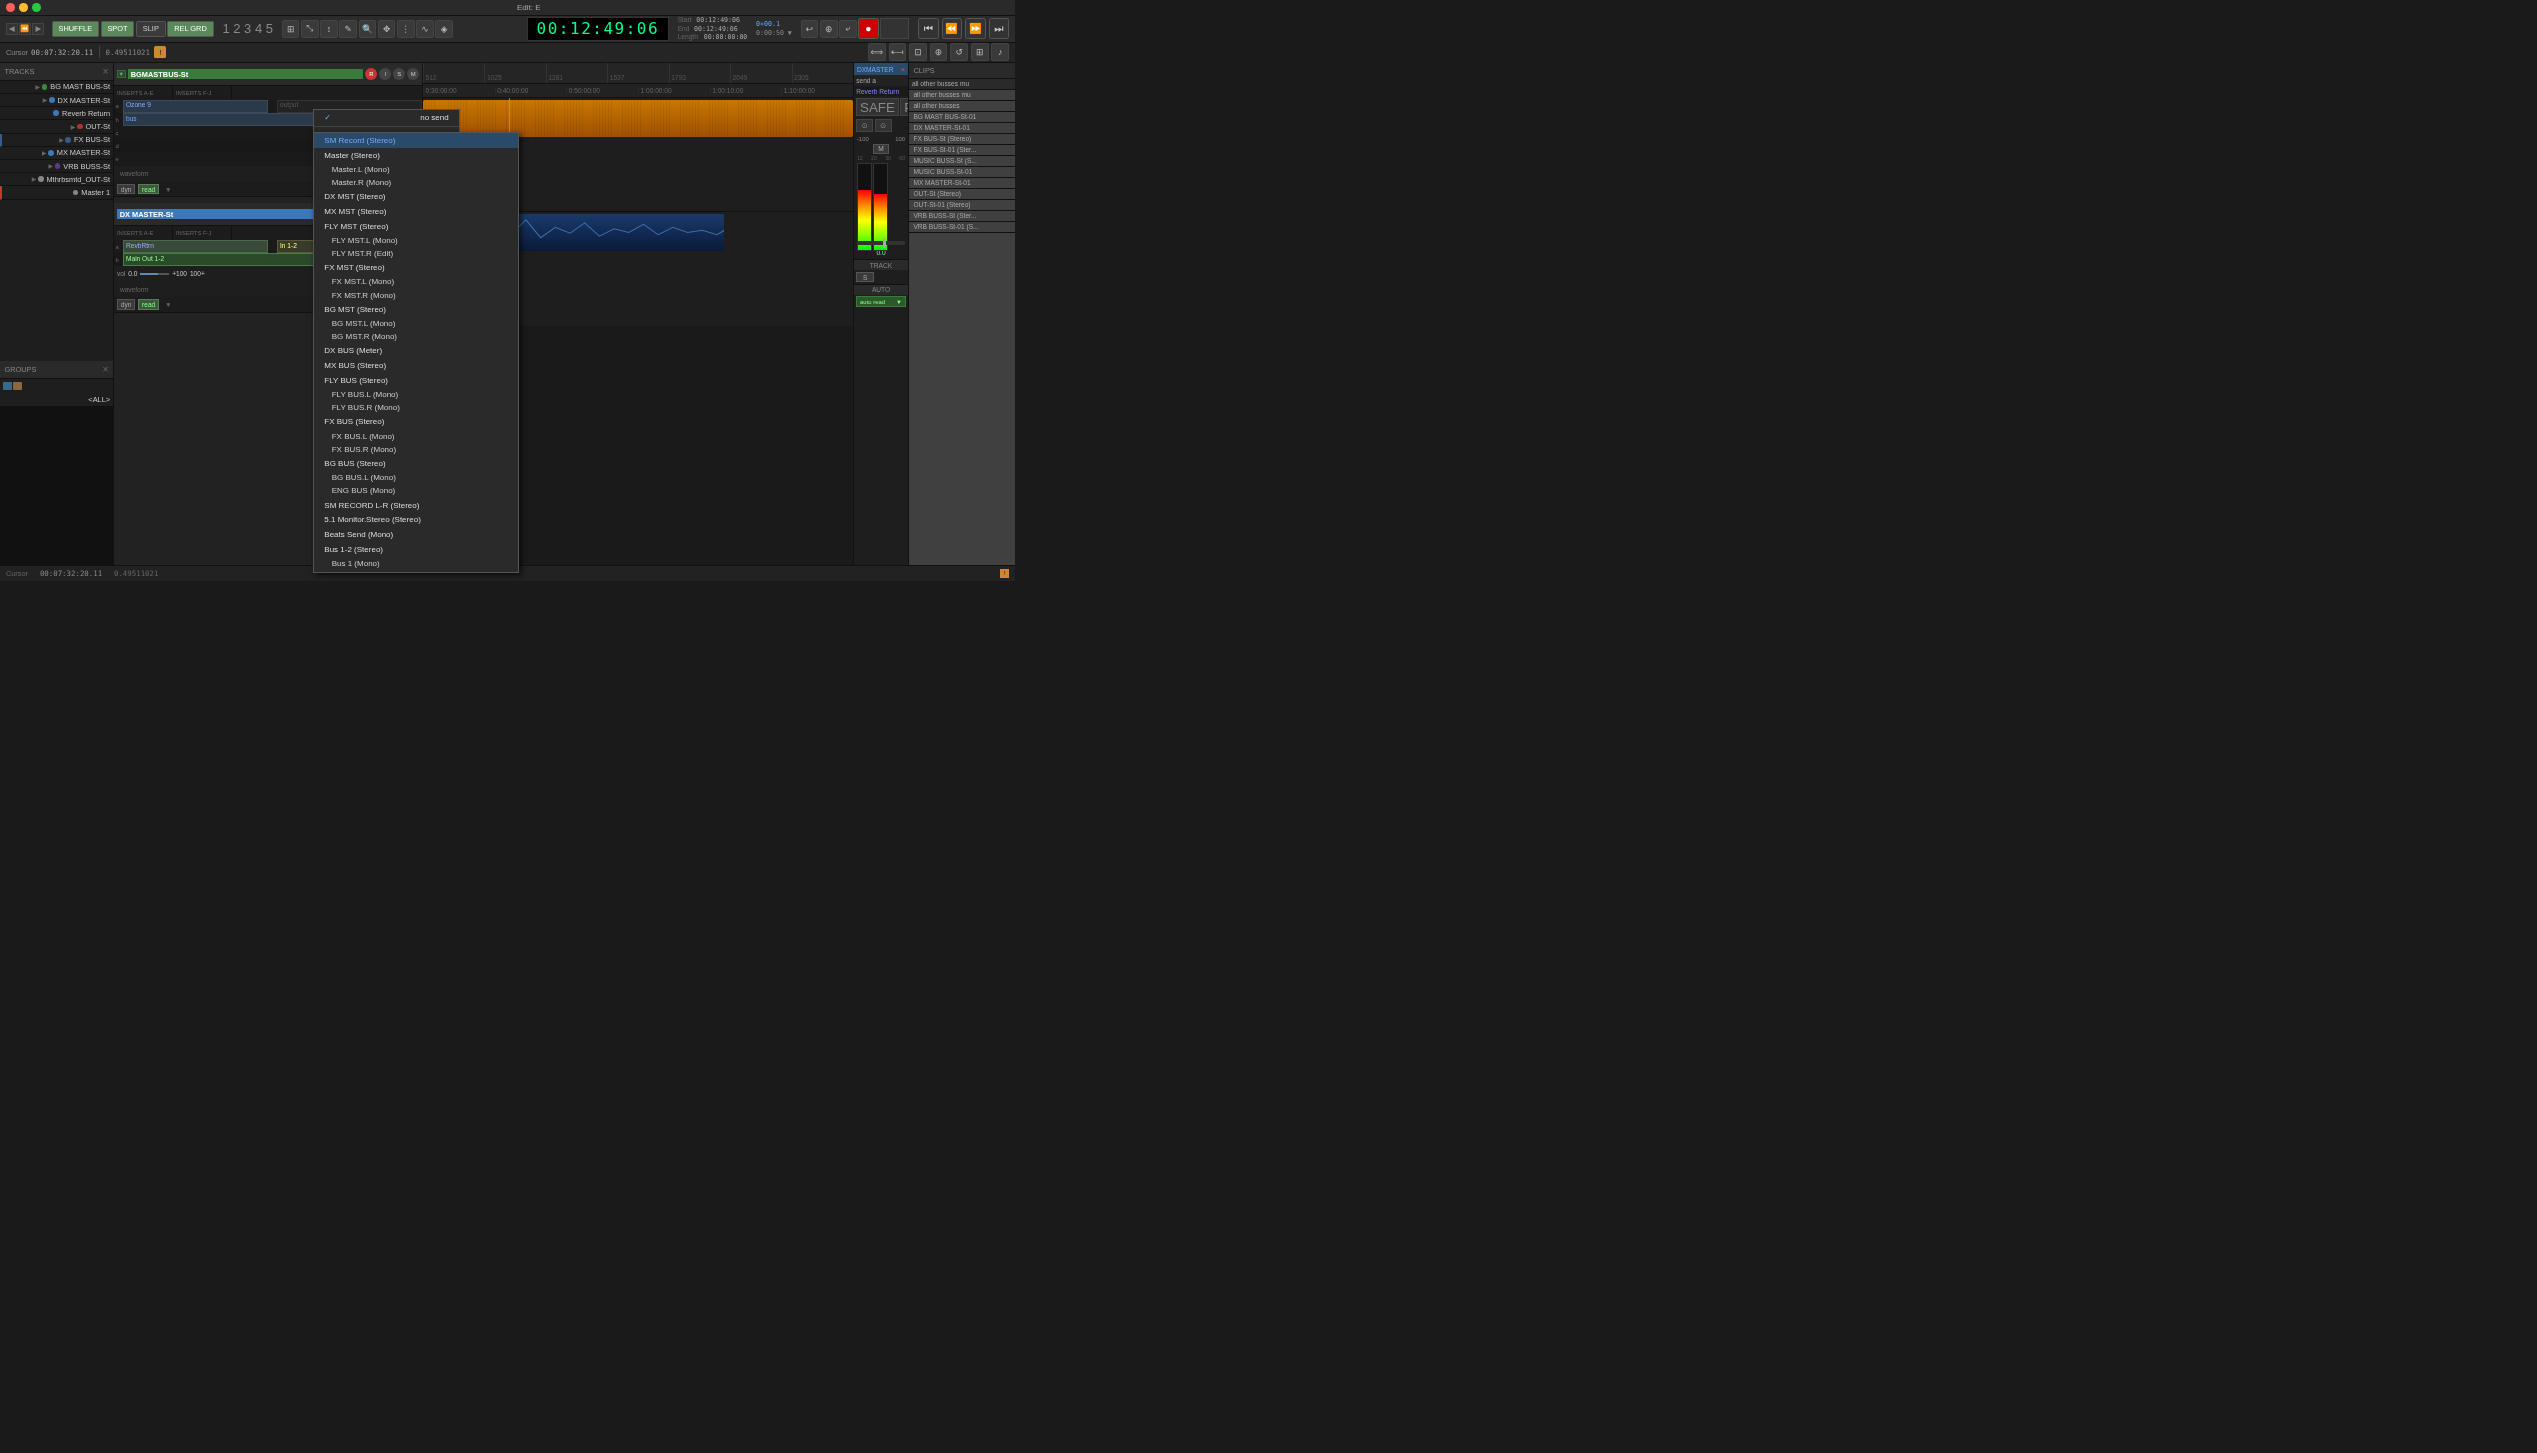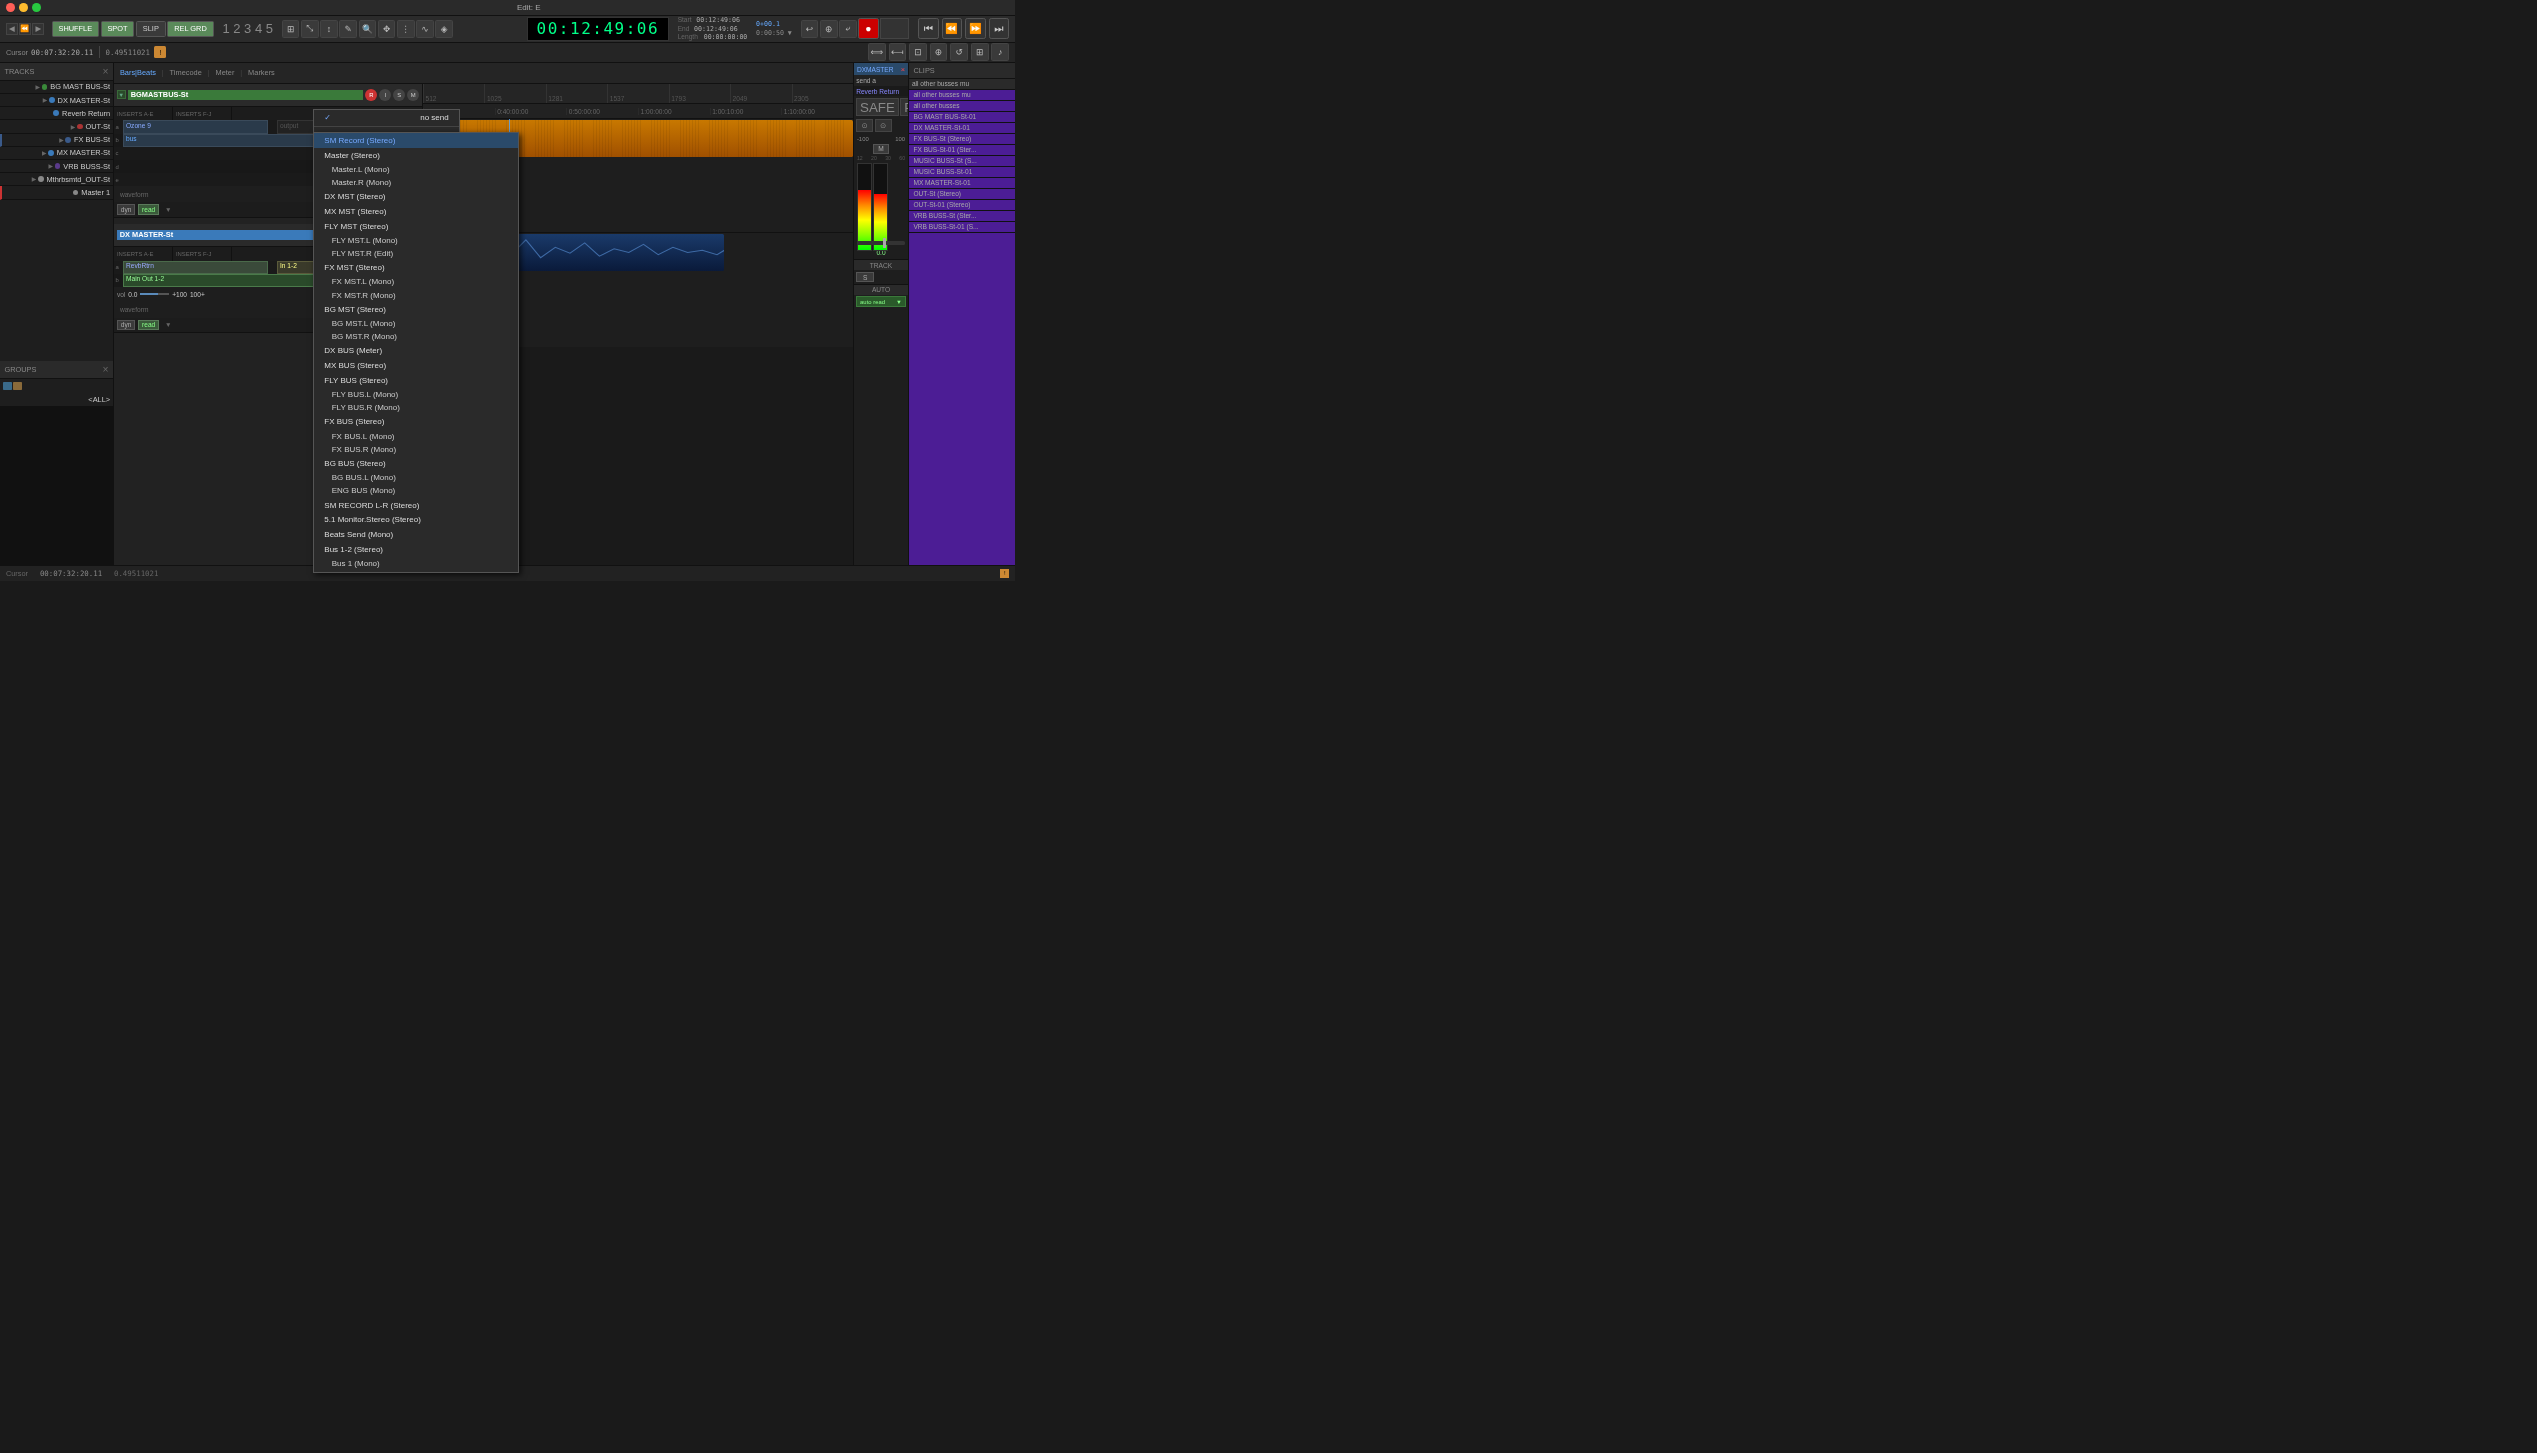--- a/index.html
+++ b/index.html
@@ -225,21 +225,21 @@
       justify-content: flex-end;
     }
     .meter-fill-green {
       background: linear-gradient(to top, #0f0, #8f0, #ff0, #f80, #f00);
       width: 100%;
     }
 
     
     .clips-panel {
       width: 107px;
-      background: #4c1d95;
+      background: #404040;
       border-left: 0.7px solid #111;
       flex-shrink: 0;
     }
     .clips-item {
       padding: 1.5px 4.4px;
       font-size: 6.6px;
       color: #aaa;
       border-bottom: 0.7px solid #111;
       white-space: nowrap;
       overflow: hidden;
@@ -531,29 +531,20 @@
       <div style="width:8.8px;height:8.8px;background:#3a6a8a;border-radius:0.7px;"></div>
       <div style="width:8.8px;height:8.8px;background:#8a6a3a;border-radius:0.7px;"></div>
     </div>
     <div class="track-item">
       <span>&lt;ALL&gt;</span>
     </div>
     <div style="flex:1;background:#111;"></div>
   </div>
 
   <div class="track-editor">
-    <div class="track-edit-header">
-      <span style="color:#6af;">Bars|Beats</span>
-      <span style="margin:0 5.9px;color:#444;">|</span>
-      <span>Timecode</span>
-      <span style="margin:0 5.9px;color:#444;">|</span>
-      <span>Meter</span>
-      <span style="margin:0 5.9px;color:#444;">|</span>
-      <span>Markers</span>
-    </div>
 
     <div class="tracks-area">
 
       <div class="track-controls">
 
         <div class="track-row">
 
           <div style="display:flex;align-items:center;height:22px;padding:0 2.9px;background:#2a2a2a;gap:2.2px;">
             <div style="display:flex;gap:1.5px;">
               <div style="width:8.8px;height:8.8px;background:#2a4a2a;border:0.7px solid #3a6a3a;display:flex;align-items:center;justify-content:center;font-size:5.9px;color:#6a8;cursor:pointer;">▼</div>

